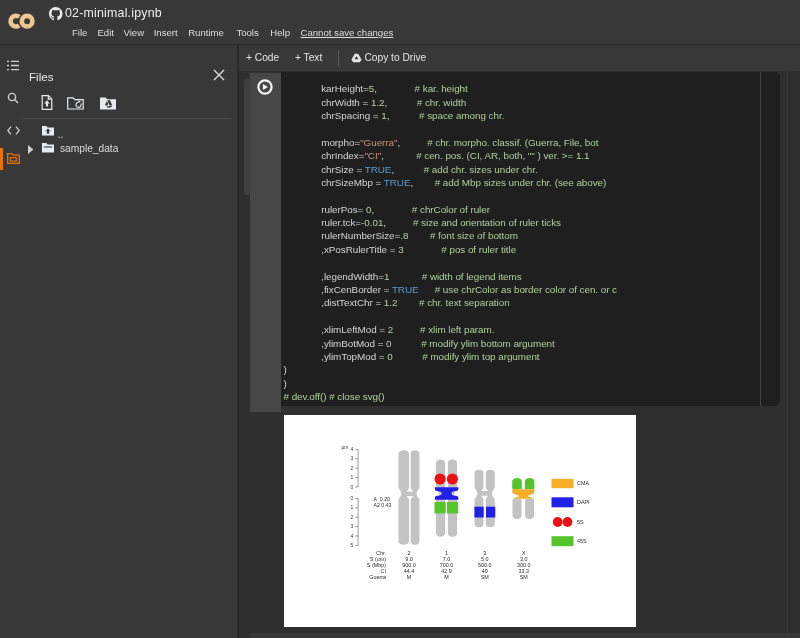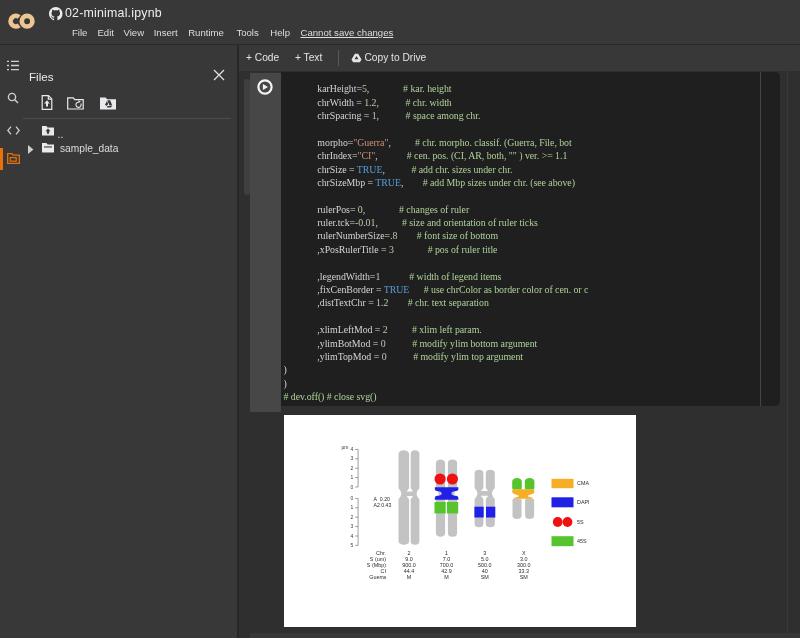--- a/index.html
+++ b/index.html
@@ -18,21 +18,21 @@
   #filespanel{left:0;top:57px;width:237px;height:593px;background:#383838;}
   #paneldivider{left:237px;top:45px;width:2px;height:593px;background:#272727;}
   
   #notebook{left:239px;top:71px;width:561px;height:567px;background:#2f2f2f;}
   #gutter{left:10.5px;top:1px;width:31px;height:339px;background:#474747;border-top:1px solid #303030;}
   #codearea{left:41.5px;top:1px;width:499.5px;height:334px;background:#1f1f1f;border-radius:0 5px 5px 0;}
   #colruler{left:521px;top:1px;width:1px;height:334px;background:#454545;}
   #rightline{left:548px;top:0;width:1px;height:567px;background:#3a3a3a;}
   #scrollthumb{left:5px;top:8px;width:6px;height:116px;background:#3f3f3f;border-radius:3px;}
   pre#code{position:absolute;left:44.5px;top:11.2px;margin:0;letter-spacing:-0.05px;
-     font-family:Liberation Serif, serif;font-size:9.9px;line-height:13.39px;
+     font-family:Liberation Sans, sans-serif;font-size:9.9px;line-height:13.39px;
      color:#d4d4d4;}
   pre#code .c{color:#aed29a;}
   pre#code .s{color:#ce9178;}
   pre#code .k{color:#569cd6;}
   pre#code .n{color:#b5cea8;}
   #outputbox{left:44.5px;top:344px;width:352.5px;height:211.5px;background:#ffffff;}
 </style>
 </head>
 <body>
 <div id="page">
@@ -135,21 +135,21 @@
     <div id="rightline" class="abs"></div>
     <pre id="code">              karHeight=<span class="n">5</span>,              <span class="c"># kar. height</span>
               chrWidth = <span class="n">1.2</span>,           <span class="c"># chr. width</span>
               chrSpacing = <span class="n">1</span>,           <span class="c"># space among chr.</span>
 
               morpho=<span class="s">"Guerra"</span>,          <span class="c"># chr. morpho. classif. (Guerra, File, bot</span>
               chrIndex=<span class="s">"CI"</span>,            <span class="c"># cen. pos. (CI, AR, both, "" ) ver. &gt;= 1.1</span>
               chrSize = <span class="k">TRUE</span>,           <span class="c"># add chr. sizes under chr.</span>
               chrSizeMbp = <span class="k">TRUE</span>,        <span class="c"># add Mbp sizes under chr. (see above)</span>
 
-              rulerPos= <span class="n">0</span>,              <span class="c"># changes of ruler</span>
+              rulerPos= <span class="n">0</span>,              <span class="c"># chrColor of ruler</span>
               ruler.tck=<span class="n">-0.01</span>,          <span class="c"># size and orientation of ruler ticks</span>
               rulerNumberSize=<span class="n">.8</span>        <span class="c"># font size of bottom</span>
               ,xPosRulerTitle = <span class="n">3</span>              <span class="c"># pos of ruler title</span>
 
               ,legendWidth=<span class="n">1</span>            <span class="c"># width of legend items</span>
               ,fixCenBorder = <span class="k">TRUE</span>      <span class="c"># use chrColor as border color of cen. or c</span>
               ,distTextChr = <span class="n">1.2</span>        <span class="c"># chr. text separation</span>
 
               ,xlimLeftMod = <span class="n">2</span>          <span class="c"># xlim left param.</span>
               ,ylimBotMod = <span class="n">0</span>           <span class="c"># modify ylim bottom argument</span>

